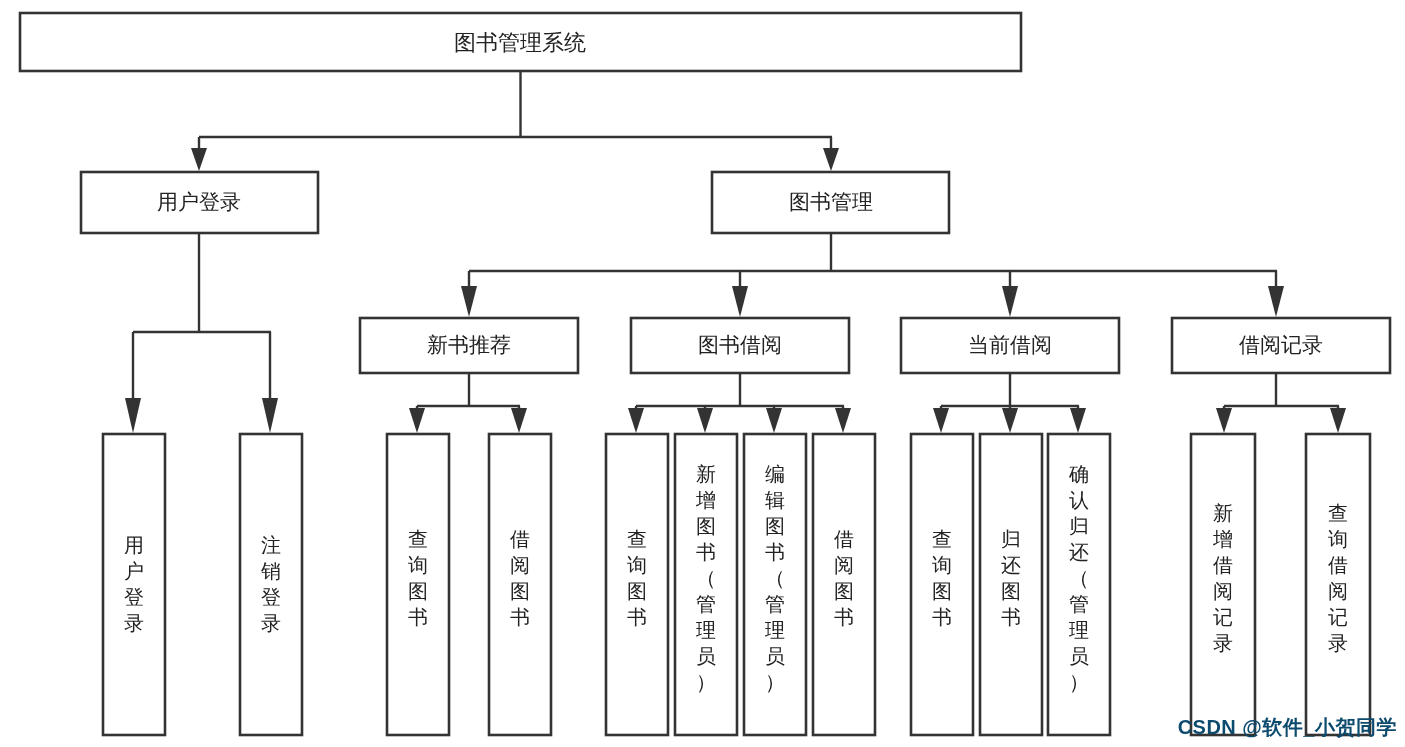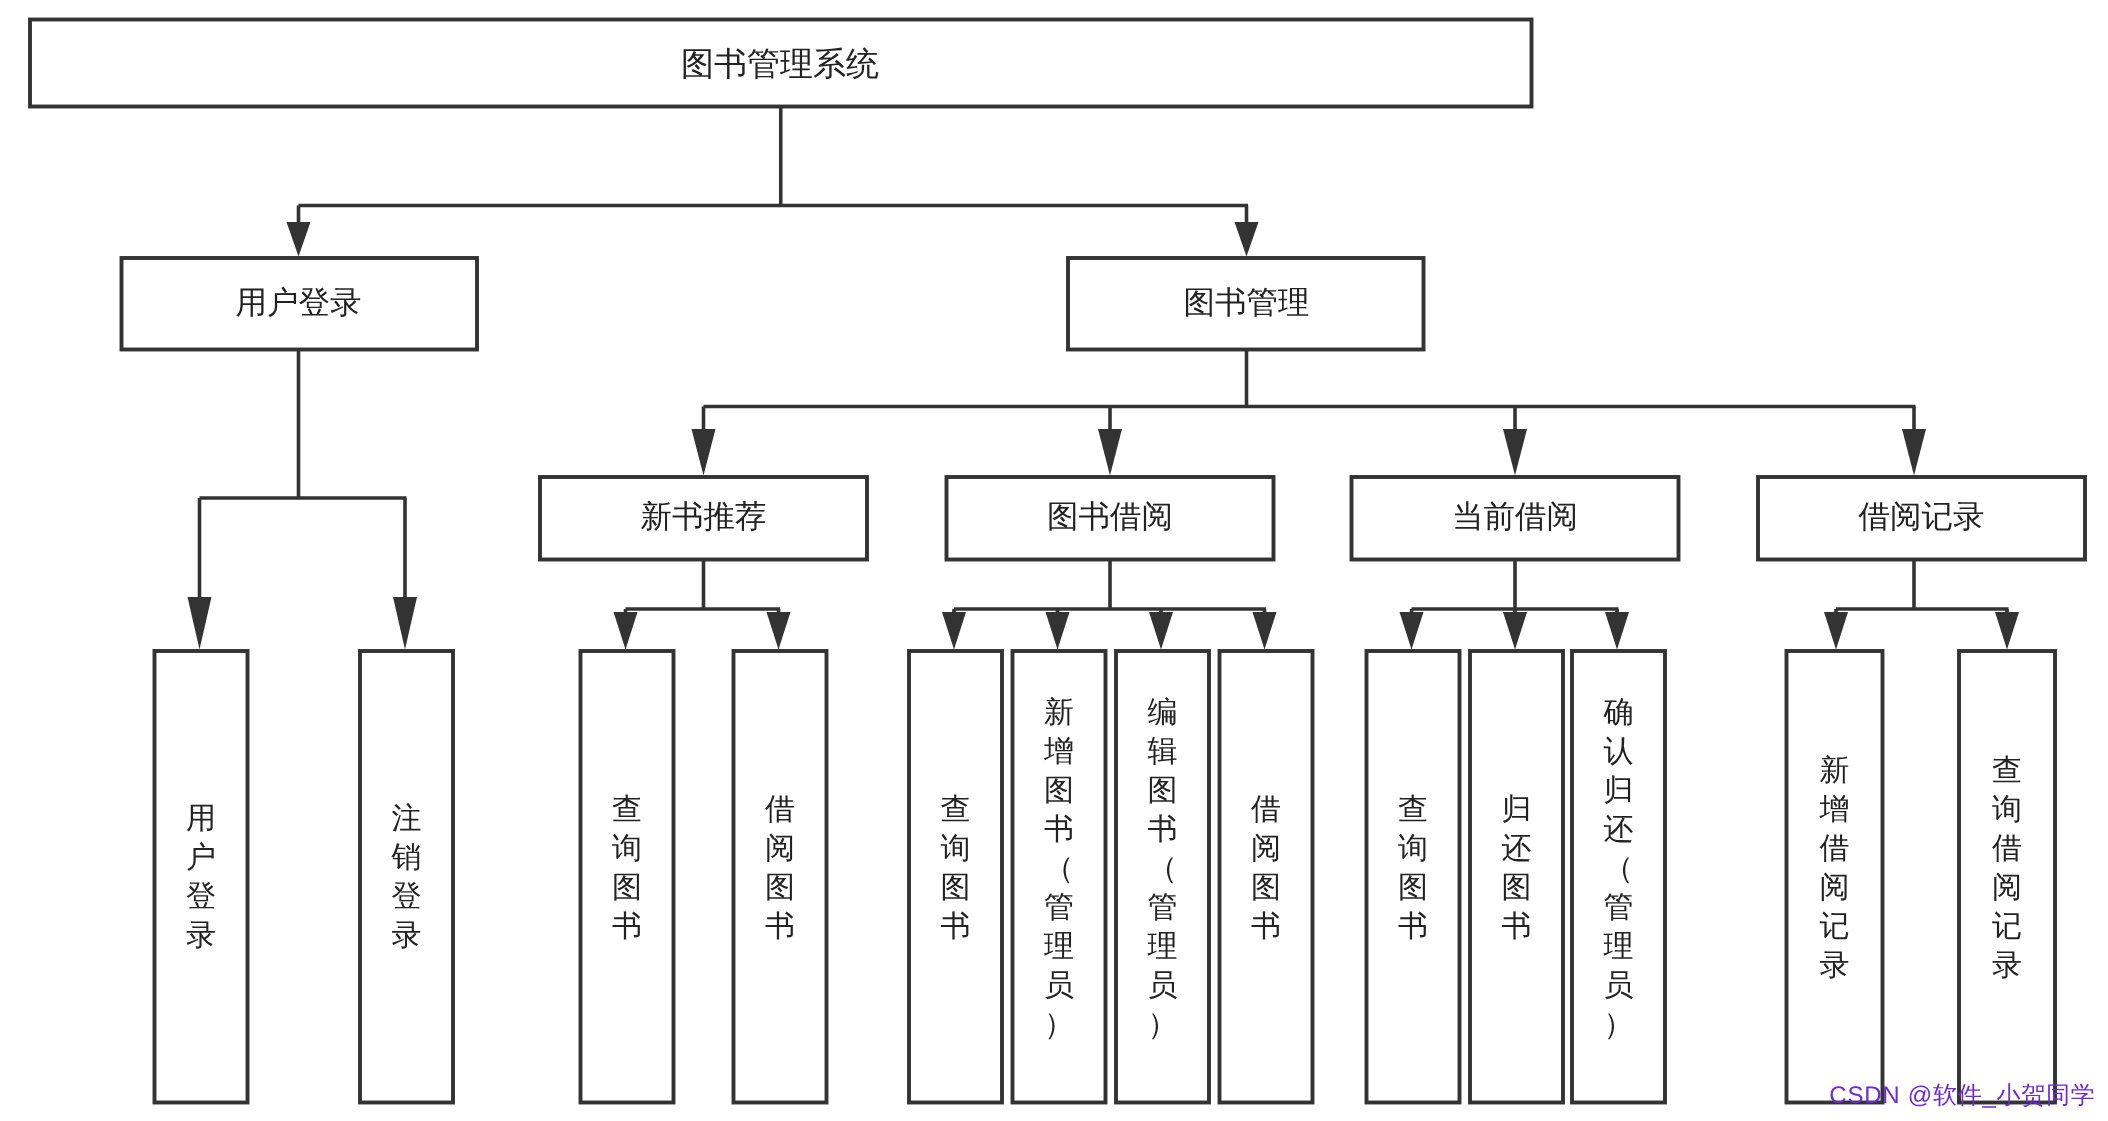--- a/index.html
+++ b/index.html
@@ -56,25 +56,26 @@
     font-family: "Liberation Sans", "DejaVu Sans", sans-serif;
     font-size: 20px;
     fill: #222222;
     text-anchor: middle;
   }
   .watermark {
     position: absolute;
     right: 8px;
     bottom: 6px;
     font-family: "Liberation Sans", "DejaVu Sans", sans-serif;
-    font-size: 16px;
-    color: #6d28d9;
+    font-size: 20px;
+    color: #0c4a6e;
     letter-spacing: 0.5px;
     white-space: nowrap;
     user-select: none;
+    font-weight: bold;
   }
 </style>
 </head>
 <body>
 
 <div id="diagram-root">
   <svg class="flow" viewBox="0 0 1405 747" xmlns="http://www.w3.org/2000/svg">
 
     <defs>
       <g id="arrow-marker"></g>

